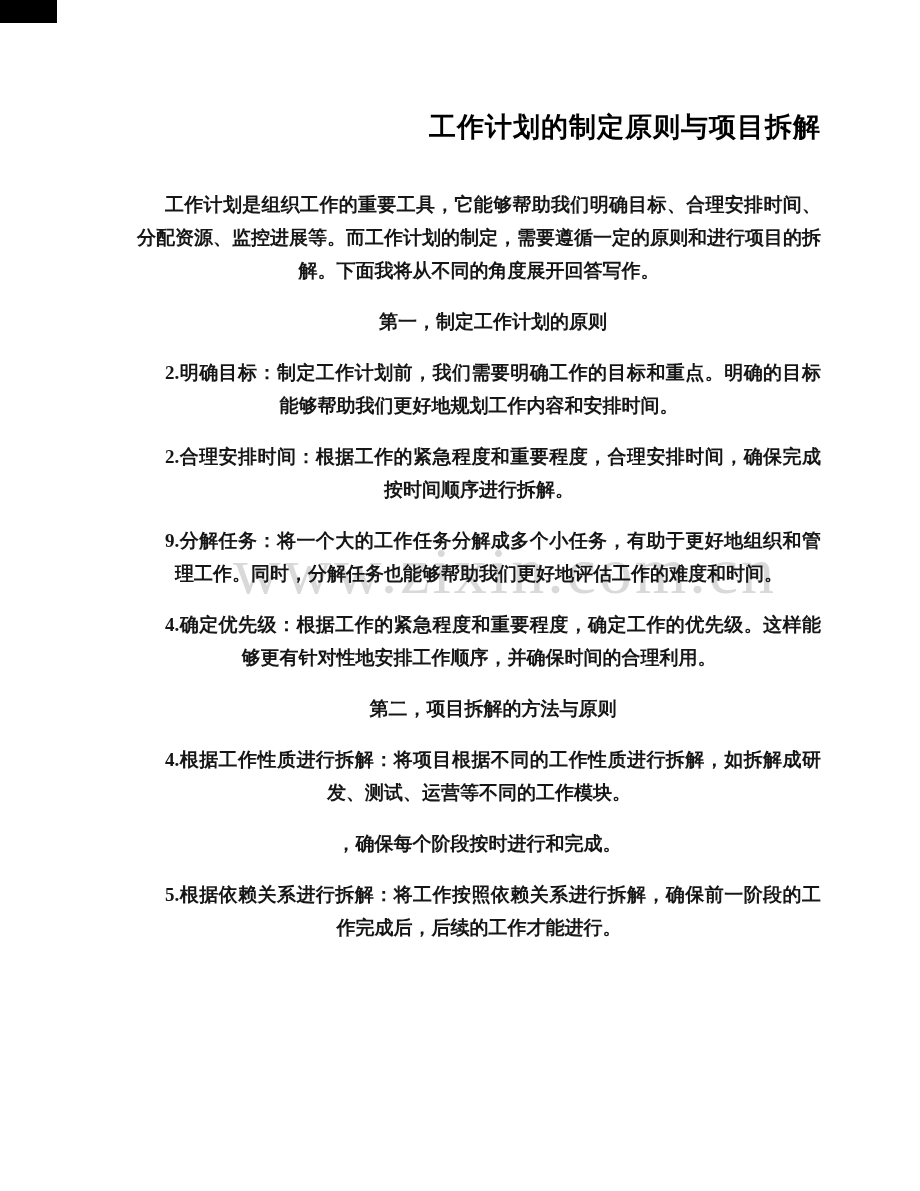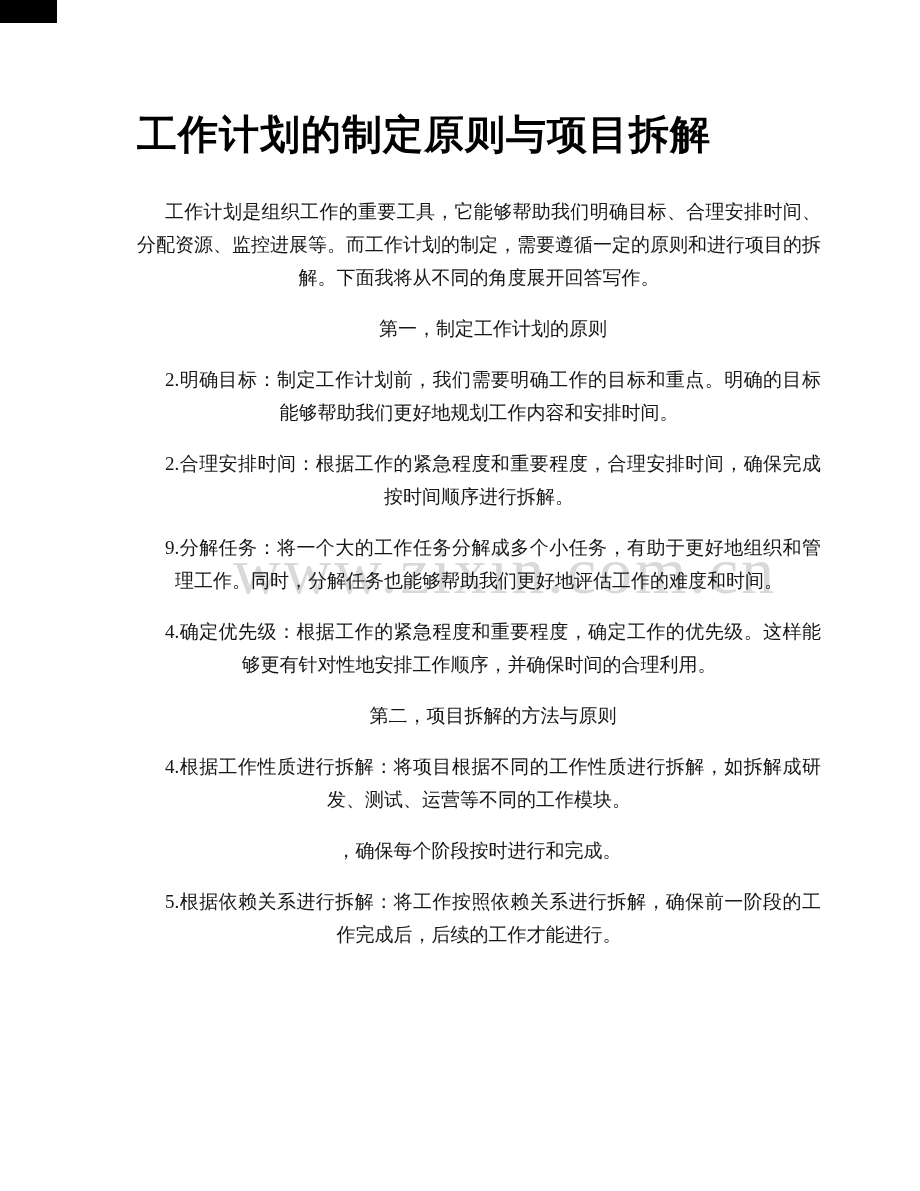--- a/index.html
+++ b/index.html
@@ -42,30 +42,30 @@
     position: absolute;
     left: 137px;
     top: 107px;
     width: 684px;
     z-index: 1;
     color: #161616;
     font-size: 19px;
     line-height: 33px;
   }
   .doc-title {
-    margin: 7px 0 41px 0;
+    margin: 0 0 41px 0;
     font-family: "Liberation Sans", sans-serif;
     font-weight: bold;
-    font-size: 40px;
+    font-size: 27px;
     line-height: 40px;
     letter-spacing: 1px;
-    text-align: left;
+    text-align: right;
     color: #000000;
   }
-  .para { margin: 11px 0 18px 0; }
+  .para { margin: 11px 0 18px 0; font-weight: bold; }
   .para:last-child { margin-bottom: 0; }
   .line {
     text-align: justify;
     text-align-last: justify;
     min-height: 33px;
   }
   .line.last {
     text-align: center;
     text-align-last: auto;
   }

